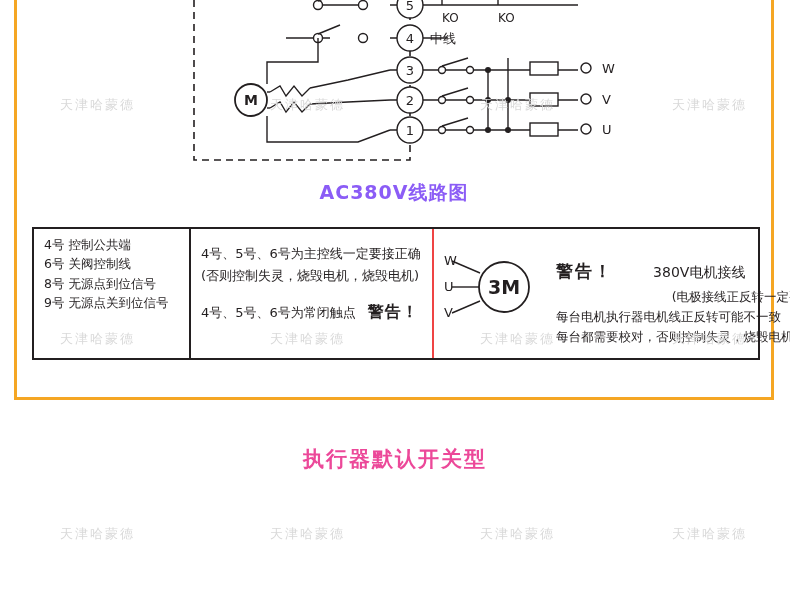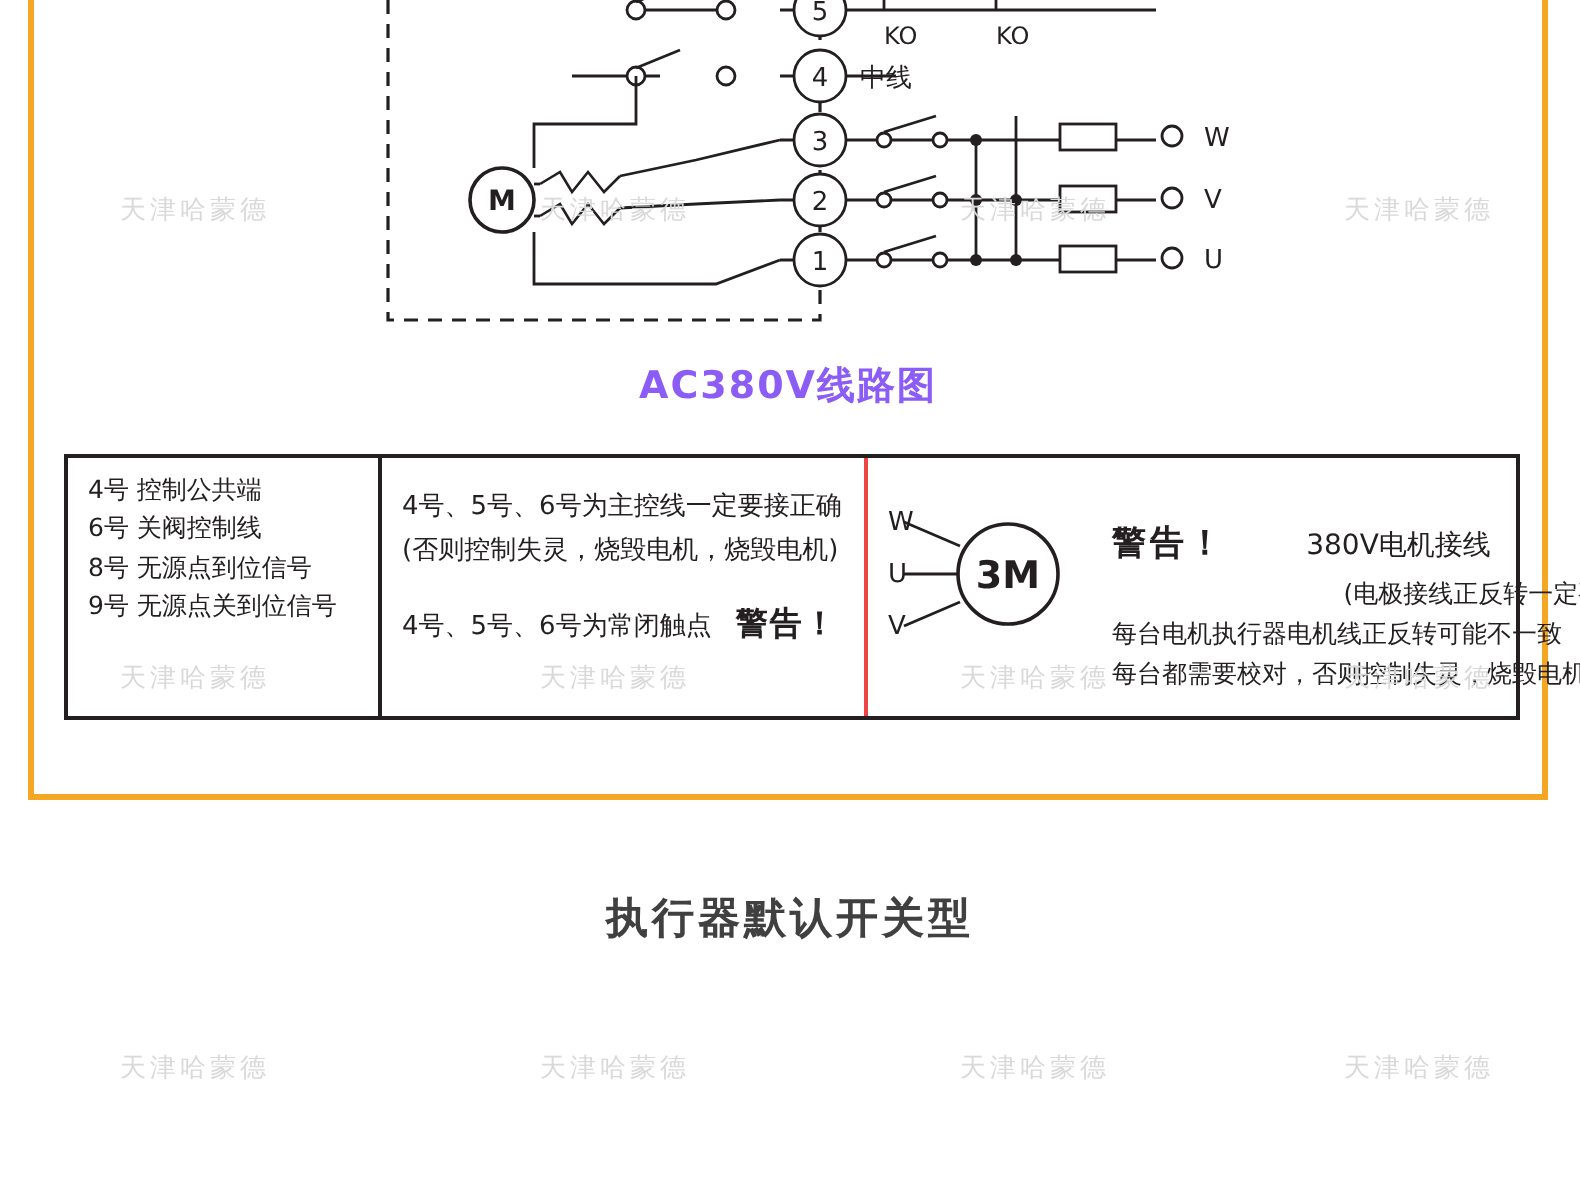--- a/index.html
+++ b/index.html
@@ -129,21 +129,21 @@
   
   #bottom-title {
     position: absolute;
     left: 0;
     top: 445px;
     width: 790px;
     text-align: center;
     font-size: 21px;
     font-weight: bold;
     letter-spacing: 2px;
-    color: #404040;
+    color: #ec4899;
   }
 
   
   .wm {
     position: absolute;
     font-size: 13px;
     color: #d9d9d9;
     letter-spacing: 2px;
     white-space: nowrap;
     pointer-events: none;

